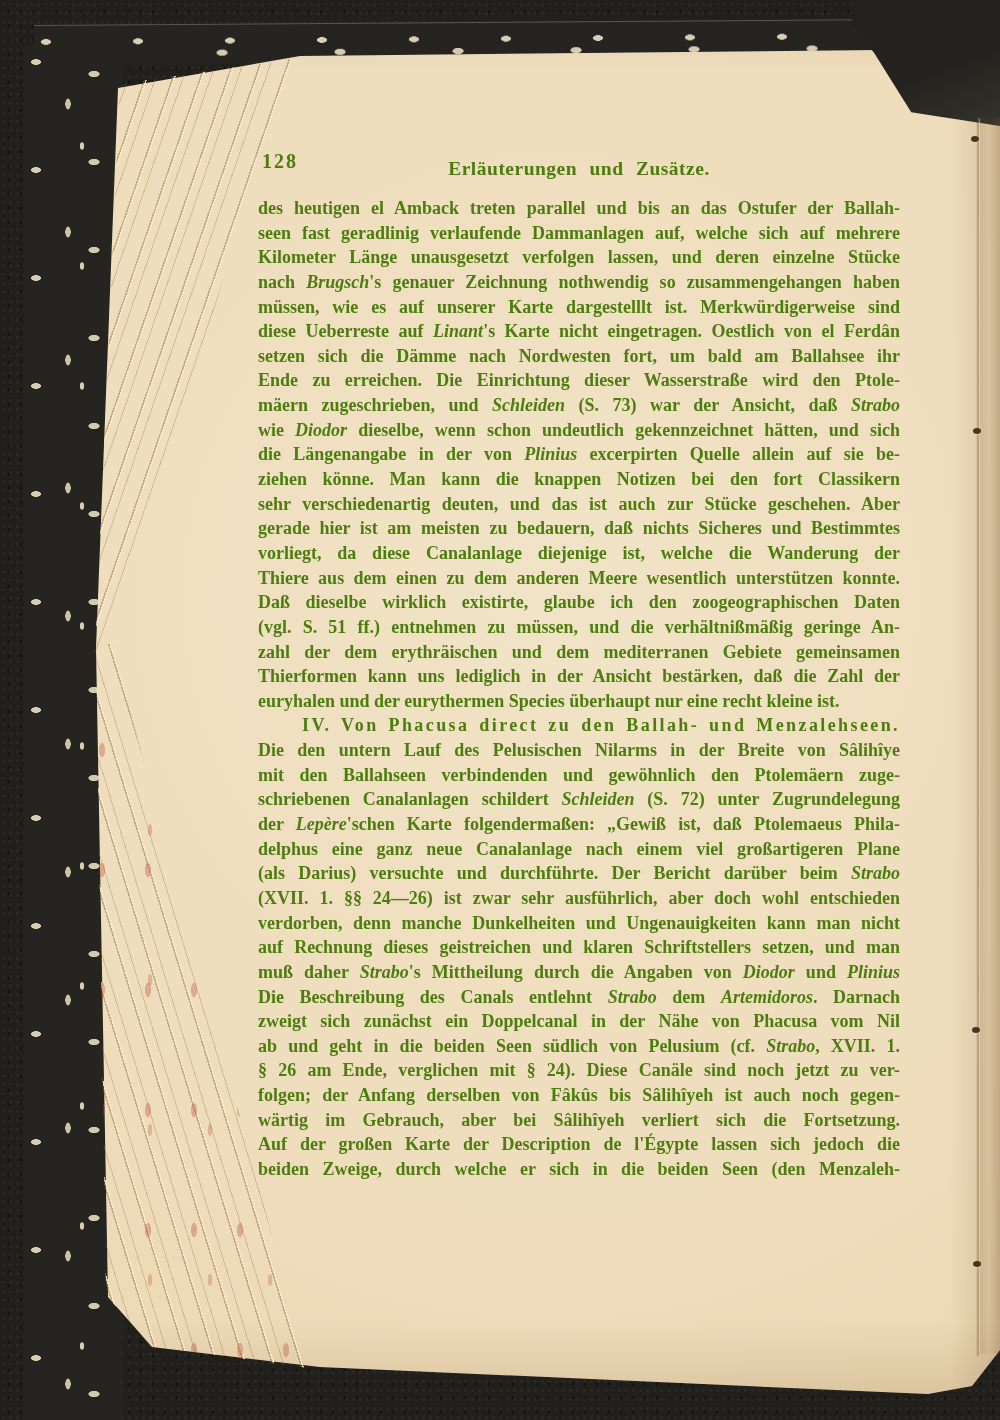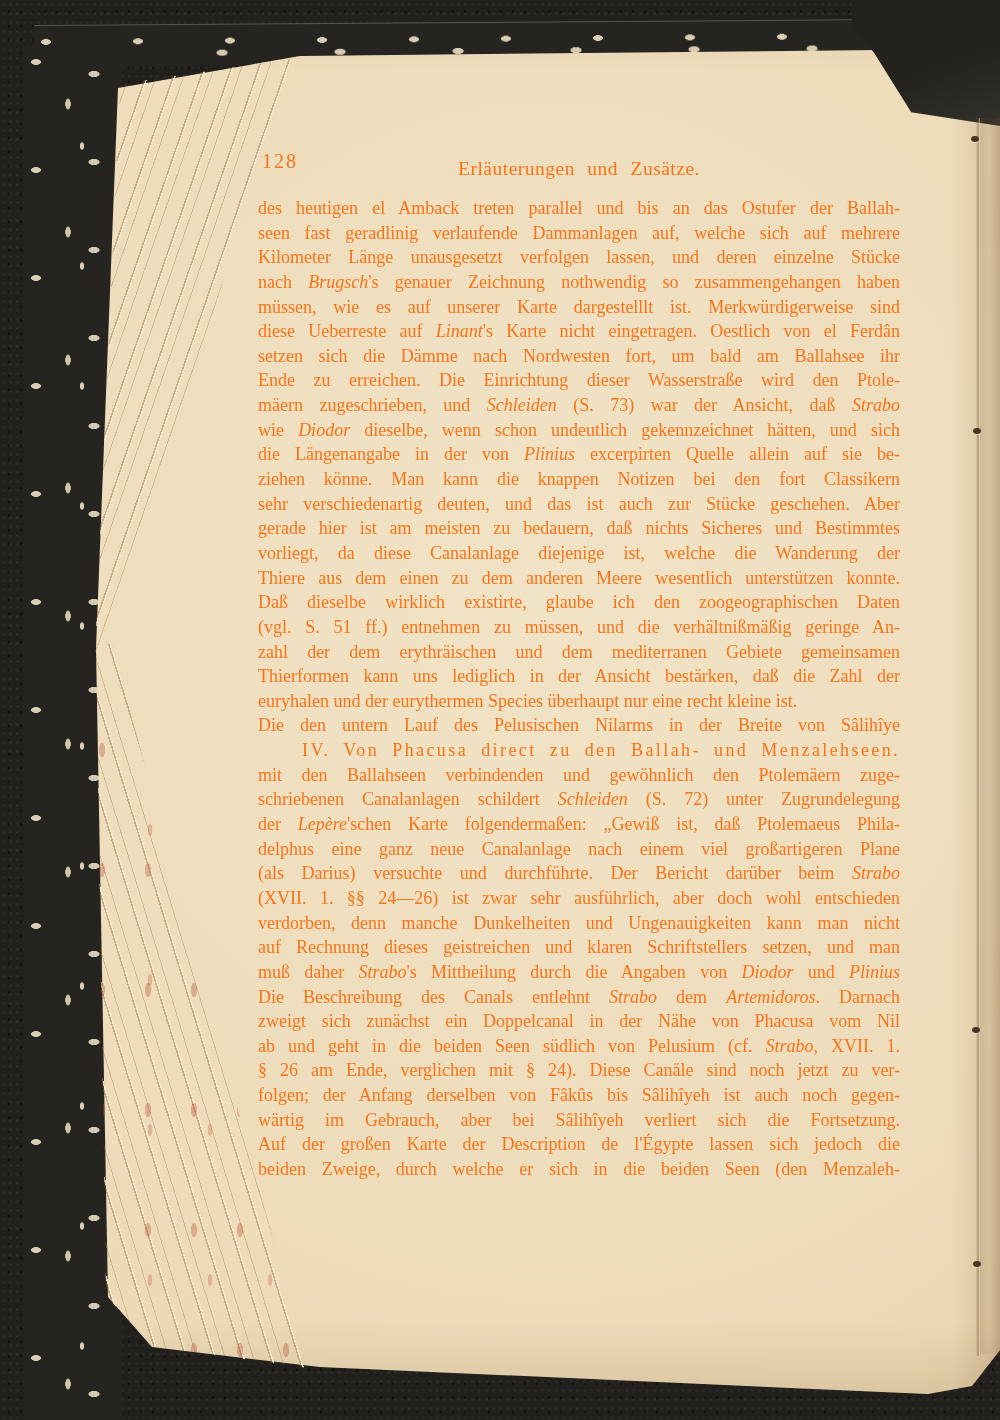--- a/index.html
+++ b/index.html
@@ -73,21 +73,21 @@
   .gutter-shade{
     position:absolute;left:980px;top:118px;width:20px;height:1236px;
     background:linear-gradient(to right,rgba(120,85,45,.16),rgba(120,85,45,.03) 45%,rgba(120,85,45,.2) 100%);
   }
   .hole{position:absolute;width:8px;height:6px;border-radius:50%;background:#4a3520;box-shadow:0 1px 0 rgba(250,238,210,.5);}
   .hole-1{left:971px;top:136px;}
   .hole-2{left:973px;top:428px;}
   .hole-3{left:972px;top:1027px;}
   .hole-4{left:973px;top:1261px;}
   
-  .text-block{position:absolute;left:258px;top:150px;width:642px;color:#f97316;}
+  .text-block{position:absolute;left:258px;top:150px;width:642px;color:#4d7c0f;font-weight:bold;}
   .pagehead{position:relative;height:46px;}
   .pagenum{position:absolute;left:4px;top:0;font-size:20px;letter-spacing:2px;}
   .runhead{position:absolute;left:0;right:0;top:0;text-align:center;font-size:19.5px;letter-spacing:.5px;word-spacing:7px;margin-top:8px;}
   .body{font-size:18px;}
   .line{
     height:24.65px;line-height:24.65px;white-space:normal;
     text-align:justify;text-align-last:justify;text-justify:inter-word;
   }
   .line-end{text-align-last:left;}
   .line-indent{text-indent:44px;}
@@ -132,22 +132,22 @@
         <div class="line"><span>ziehen könne. Man kann die knappen Notizen bei den fort Classikern</span></div>
         <div class="line"><span>sehr verschiedenartig deuten, und das ist auch zur Stücke geschehen. Aber</span></div>
         <div class="line"><span>gerade hier ist am meisten zu bedauern, daß nichts Sicheres und Bestimmtes</span></div>
         <div class="line"><span>vorliegt, da diese Canalanlage diejenige ist, welche die Wanderung der</span></div>
         <div class="line"><span>Thiere aus dem einen zu dem anderen Meere wesentlich unterstützen konnte.</span></div>
         <div class="line"><span>Daß dieselbe wirklich existirte, glaube ich den zoogeographischen Daten</span></div>
         <div class="line"><span>(vgl. S. 51 ff.) entnehmen zu müssen, und die verhältnißmäßig geringe An-</span></div>
         <div class="line"><span>zahl der dem erythräischen und dem mediterranen Gebiete gemeinsamen</span></div>
         <div class="line"><span>Thierformen kann uns lediglich in der Ansicht bestärken, daß die Zahl der</span></div>
         <div class="line line-end"><span>euryhalen und der eurythermen Species überhaupt nur eine recht kleine ist.</span></div>
+        <div class="line line-indent"><span class="sperr">IV. Von Phacusa direct zu den Ballah- und Menzalehseen.</span></div>
         <div class="line"><span>Die den untern Lauf des Pelusischen Nilarms in der Breite von Sâlihîye</span></div>
-        <div class="line line-indent"><span class="sperr">IV. Von Phacusa direct zu den Ballah- und Menzalehseen.</span></div>
         <div class="line"><span>mit den Ballahseen verbindenden und gewöhnlich den Ptolemäern zuge-</span></div>
         <div class="line"><span>schriebenen Canalanlagen schildert </span><span class="it">Schleiden</span><span> (S. 72) unter Zugrundelegung</span></div>
         <div class="line"><span>der </span><span class="it">Lepère</span><span>'schen Karte folgendermaßen: „Gewiß ist, daß Ptolemaeus Phila-</span></div>
         <div class="line"><span>delphus eine ganz neue Canalanlage nach einem viel großartigeren Plane</span></div>
         <div class="line"><span>(als Darius) versuchte und durchführte. Der Bericht darüber beim </span><span class="it">Strabo</span></div>
         <div class="line"><span>(XVII. 1. §§ 24—26) ist zwar sehr ausführlich, aber doch wohl entschieden</span></div>
         <div class="line"><span>verdorben, denn manche Dunkelheiten und Ungenauigkeiten kann man nicht</span></div>
         <div class="line"><span>auf Rechnung dieses geistreichen und klaren Schriftstellers setzen, und man</span></div>
         <div class="line"><span>muß daher </span><span class="it">Strabo</span><span>'s Mittheilung durch die Angaben von </span><span class="it">Diodor</span><span> und </span><span class="it">Plinius</span></div>
         <div class="line"><span>Die Beschreibung des Canals entlehnt </span><span class="it">Strabo</span><span> dem </span><span class="it">Artemidoros</span><span>. Darnach</span></div>

